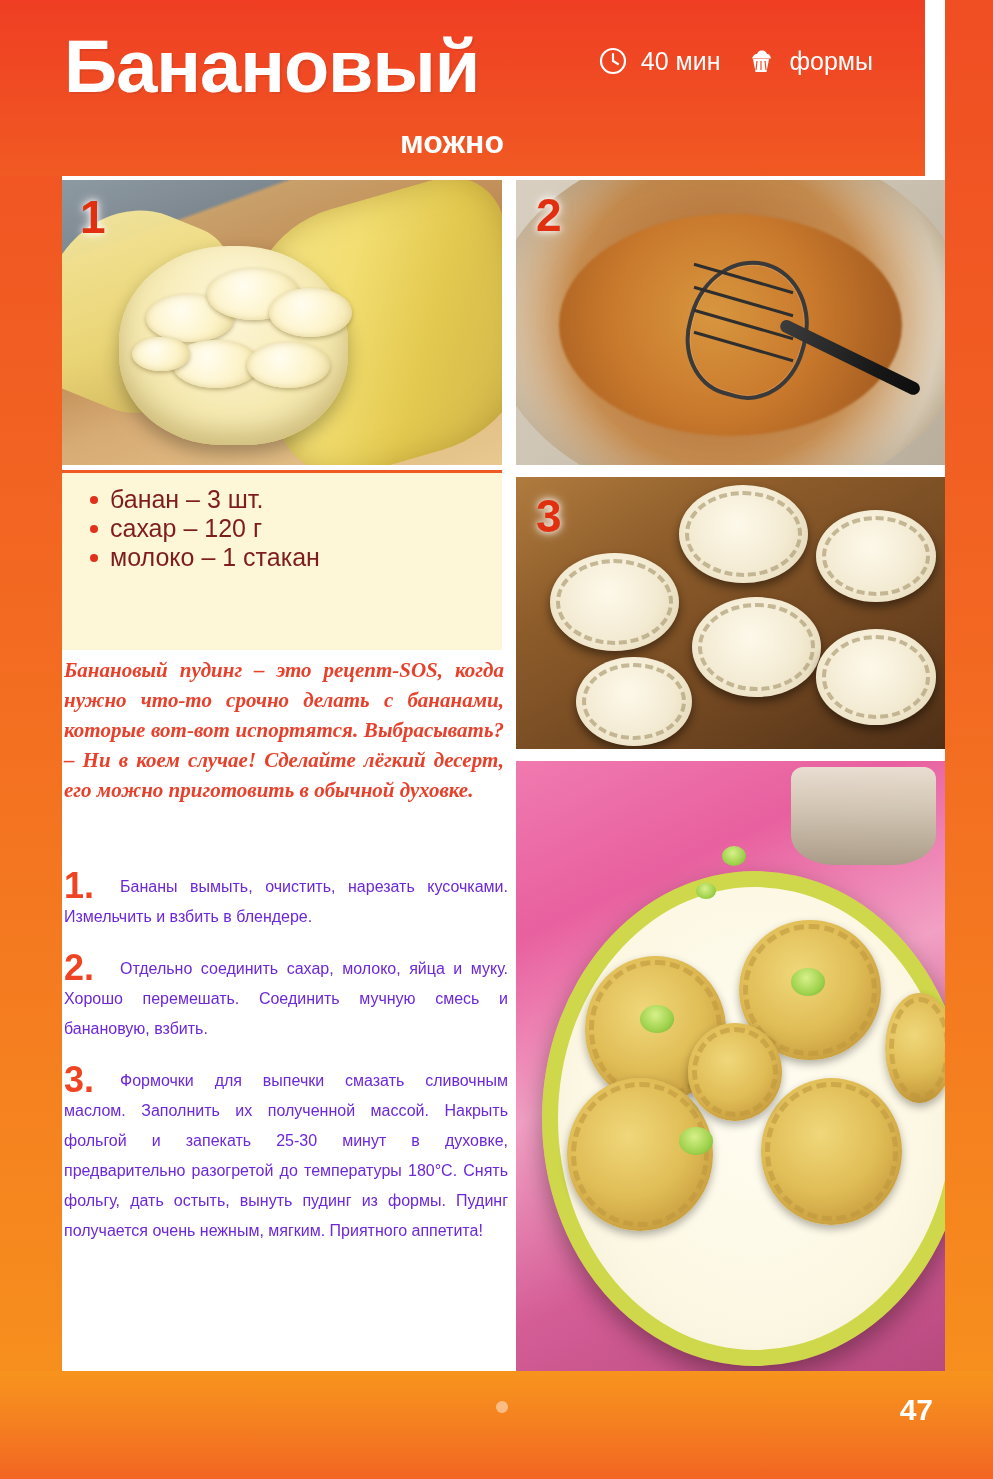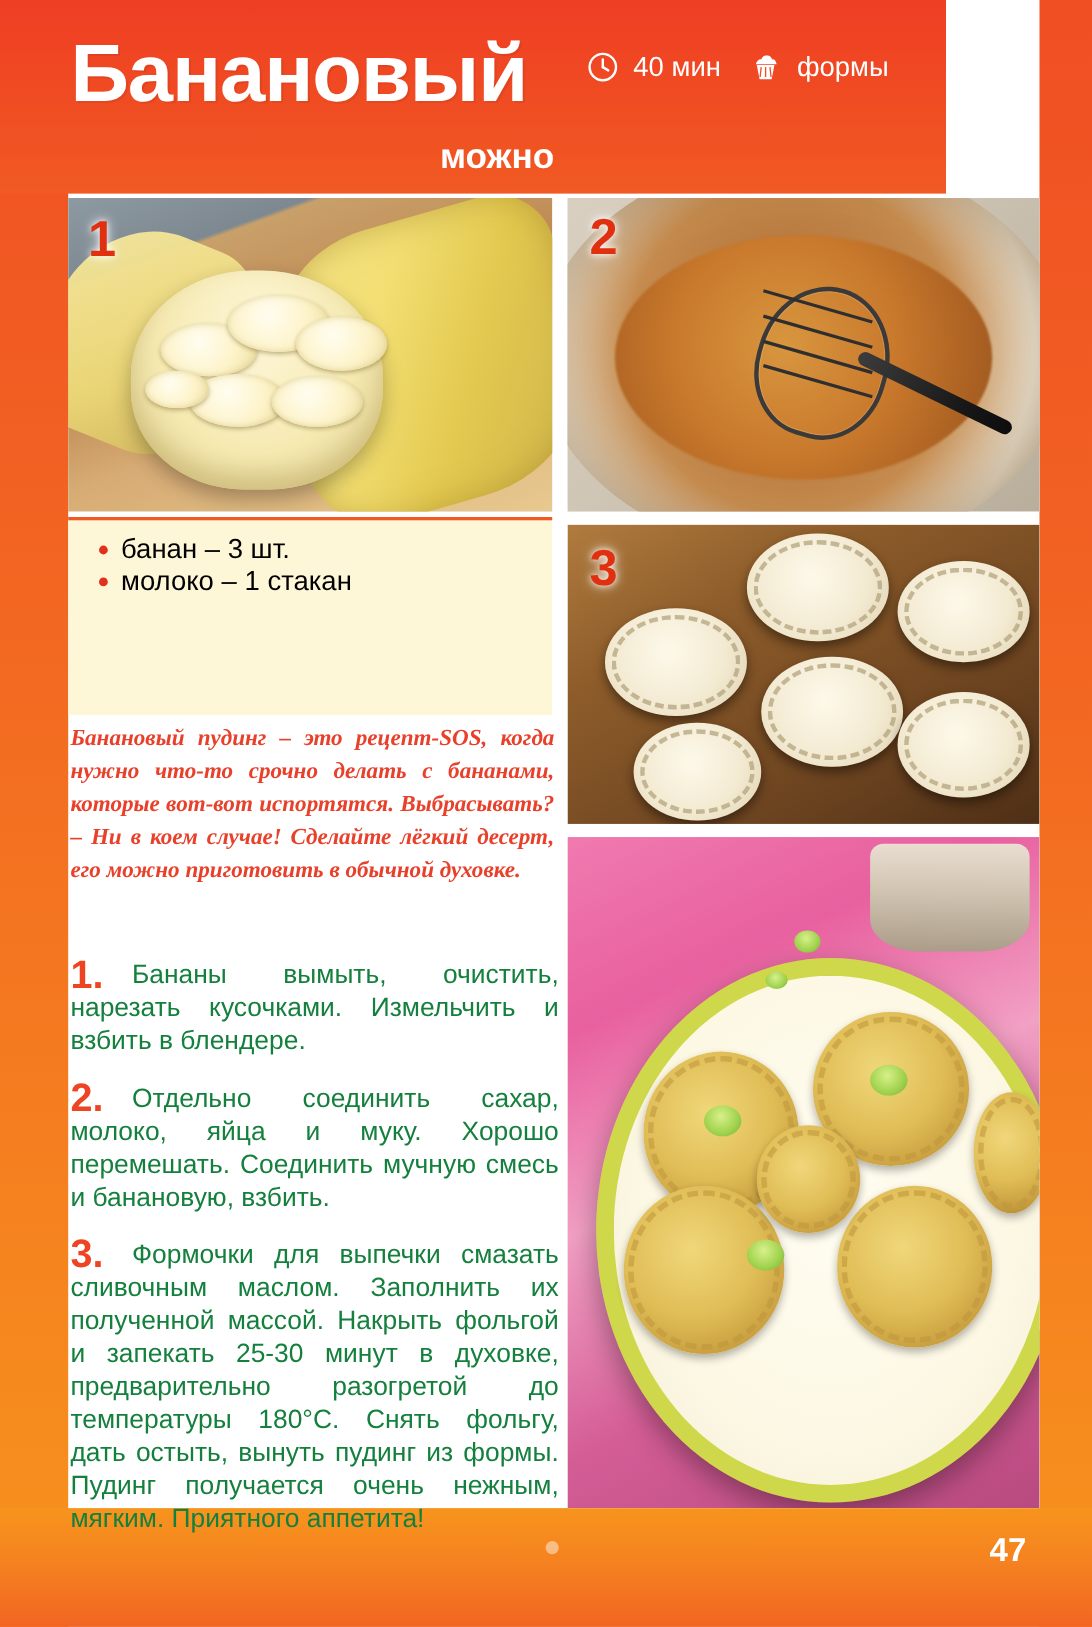--- a/index.html
+++ b/index.html
@@ -37,21 +37,21 @@
     position: absolute;
     left: 0; right: 0; bottom: 0;
     height: 108px;
     background: linear-gradient(180deg,#f7941d 0%, #f58220 45%, #f26522 100%);
   }
 
   
   .header {
     position: absolute;
     left: 0; top: 0;
-    width: 860px;
+    width: 925px;
     height: 176px;
     background: linear-gradient(180deg,#ef3e23 0%, #f04e23 60%, #f15a22 100%);
     overflow: hidden;
   }
   .header .title {
     position: absolute;
     left: 64px;
     top: 30px;
     font-size: 74px;
     font-weight: bold;
@@ -254,21 +254,21 @@
   .ingredients ul {
     margin: 0;
     padding: 0;
     list-style: none;
   }
   .ingredients li {
     position: relative;
     padding-left: 26px;
     font-size: 25px;
     line-height: 28px;
-    color: #000000;
+    color: #7f1d1d;
     margin-bottom: 1px;
   }
   .ingredients li::before {
     content: "";
     position: absolute;
     left: 6px;
     top: 11px;
     width: 8px; height: 8px;
     border-radius: 50%;
     background: #e2311a;
@@ -303,23 +303,23 @@
   .step .num {
     position: absolute;
     left: 0;
     top: -4px;
     font-size: 36px;
     font-weight: bold;
     color: #ef4423;
     line-height: 1;
   }
   .step .txt {
-    font-size: 24px;
+    font-size: 16px;
     line-height: 30px;
-    color: #15803d;
+    color: #6d28d9;
     text-align: justify;
     text-indent: 56px;
   }
 
   
   .page-number {
     position: absolute;
     right: 60px;
     bottom: 52px;
     font-size: 30px;
@@ -427,20 +427,21 @@
     <div class="cream" style="left:29%;top:40%;"></div>
     <div class="cream" style="left:64%;top:34%;"></div>
     <div class="cream" style="left:38%;top:60%;"></div>
     <div class="cream" style="left:48%;top:14%;width:24px;height:20px;"></div>
     <div class="cream" style="left:42%;top:20%;width:20px;height:16px;"></div>
   </div>
 
   <div class="ingredients">
     <ul>
       <li>банан – 3 шт.</li>
+      <li>сахар – 120 г</li>
       <li>молоко – 1 стакан</li>
     </ul>
   </div>
 
   <div class="intro">Банановый пудинг – это рецепт-SOS, когда нужно что-то срочно делать с бананами, которые вот-вот испортятся. Выбрасывать? – Ни в коем случае! Сделайте лёгкий десерт, его можно приготовить в обычной духовке.</div>
 
   <div class="steps">
     <div class="step">
       <div class="num">1.</div>
       <div class="txt">Бананы вымыть, очистить, нарезать кусочками. Измельчить и взбить в блендере.</div>

